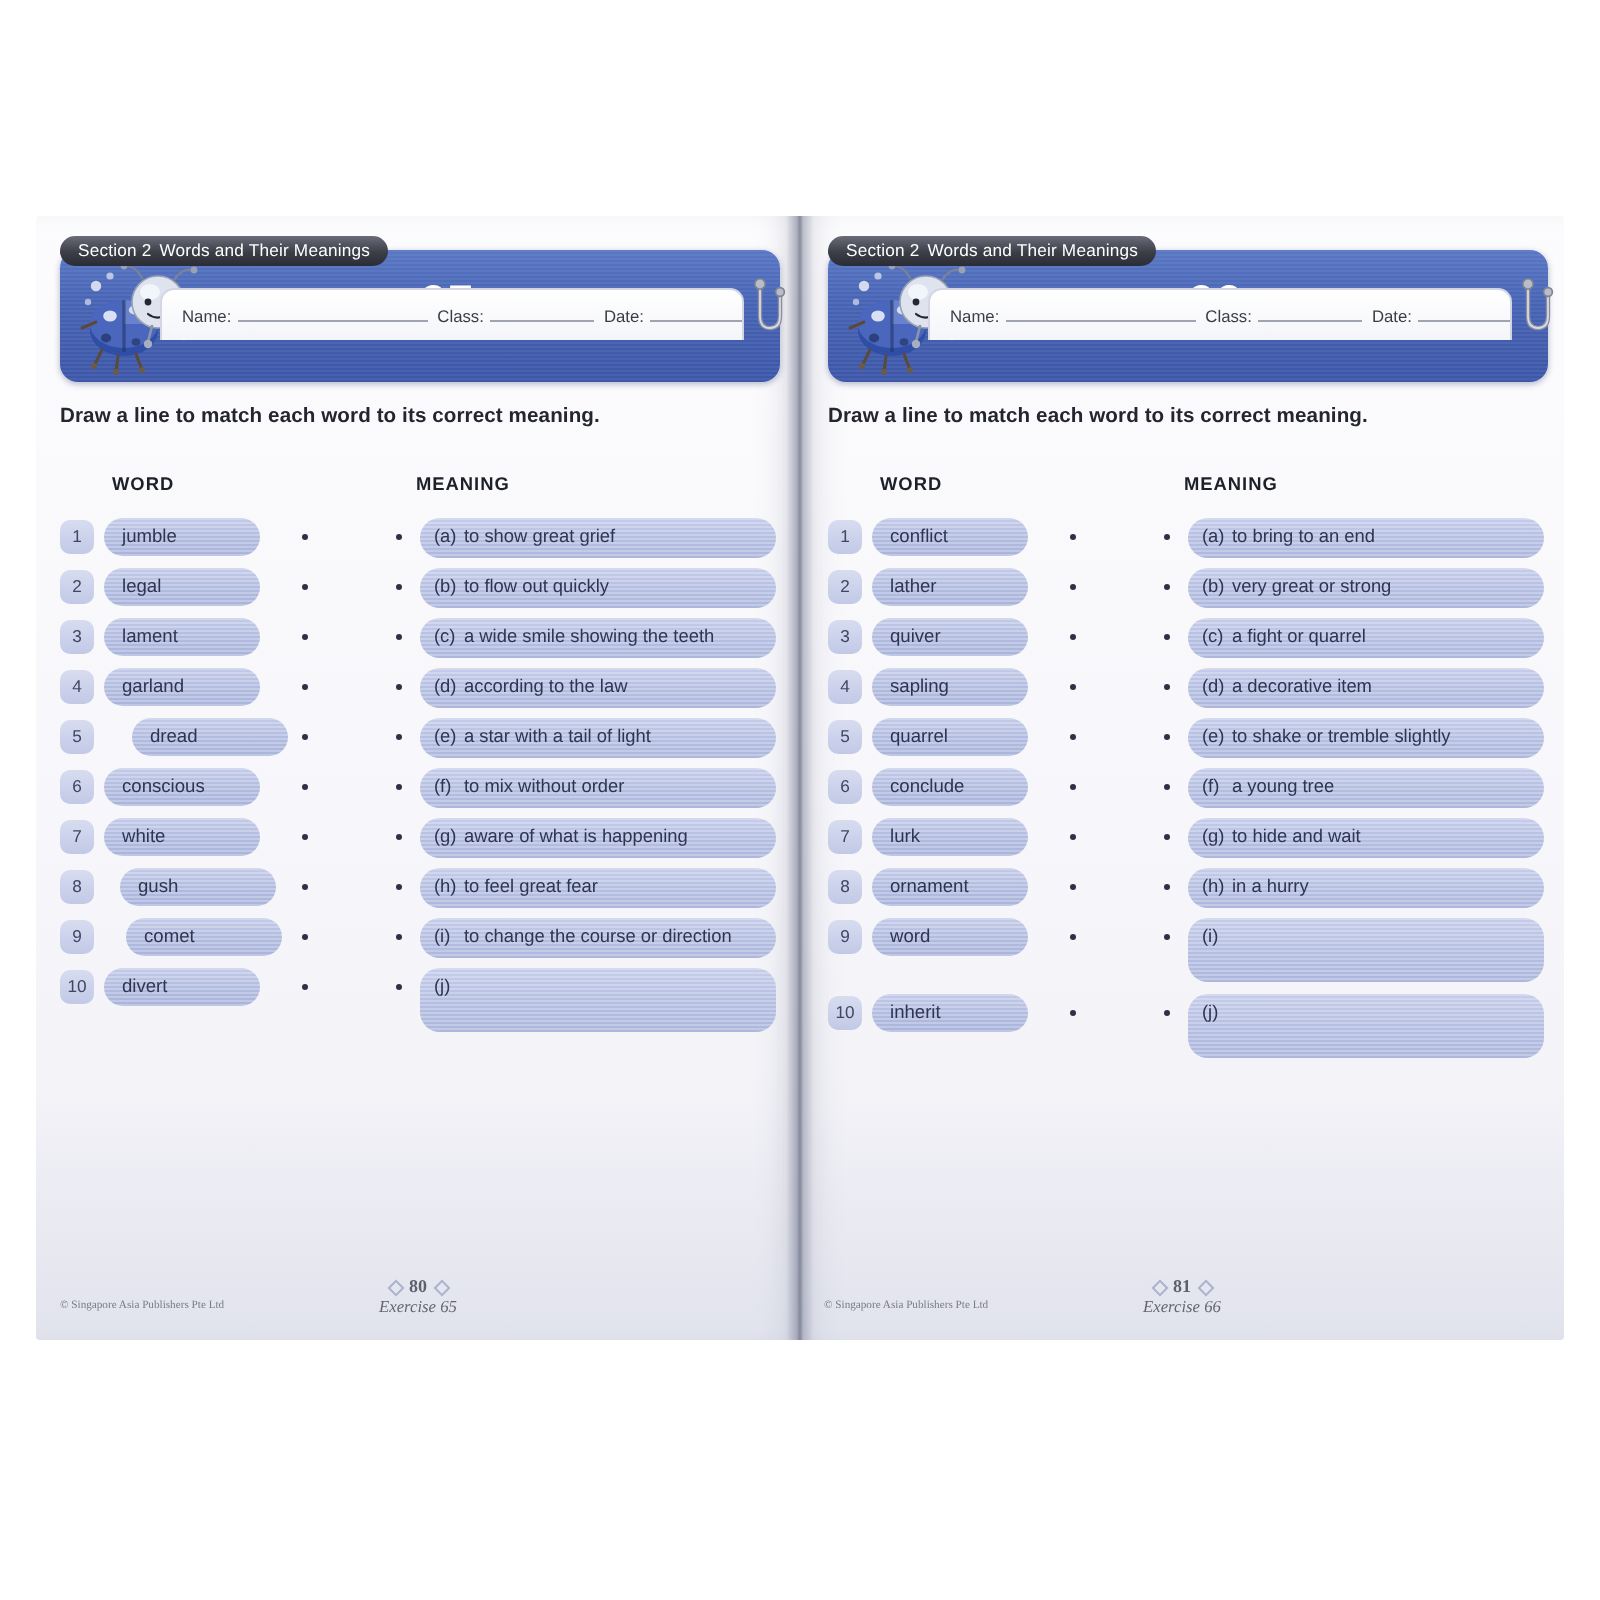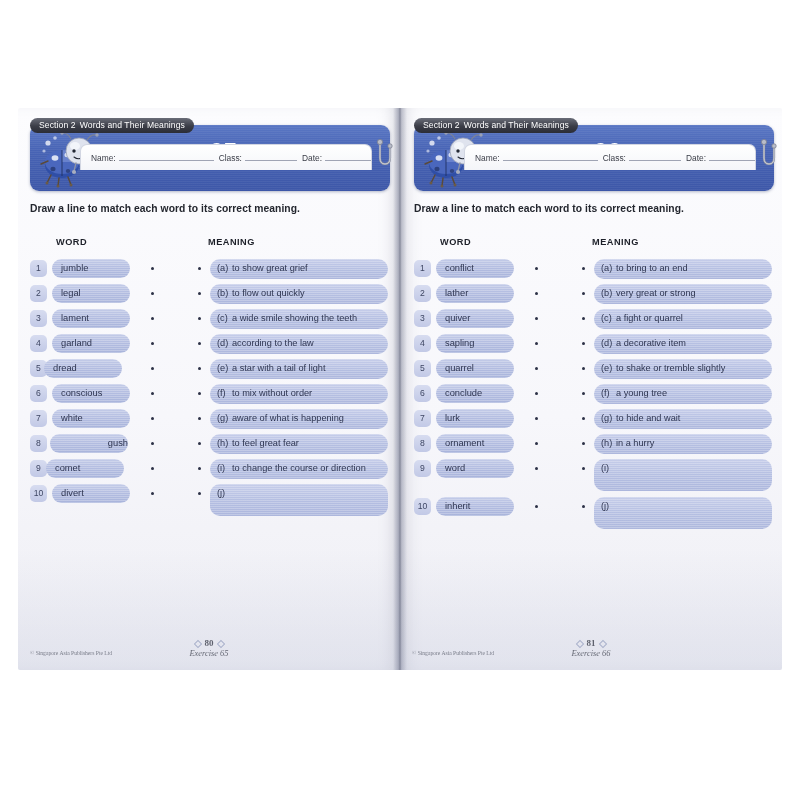--- a/index.html
+++ b/index.html
@@ -451,21 +451,21 @@
             <div class="word-pill" style="left: 34px;">garland</div>
             <div class="dot dot-left" style="left: 133px;"></div>
             <div class="dot dot-right" style="left: 180px;"></div>
             <div class="meaning-pill" style="left: 192px;">
               <span class="m-letter">(d)</span>
               <span class="m-text">according to the law</span>
             </div>
           </div>
           <div class="row" style="height: 22px;">
             <div class="num-badge" style="left: 12px;">5</div>
-            <div class="word-pill" style="left: 26px;">dread</div>
+            <div class="word-pill" style="left: 48px;">dread</div>
             <div class="dot dot-left" style="left: 133px;"></div>
             <div class="dot dot-right" style="left: 180px;"></div>
             <div class="meaning-pill" style="left: 192px;">
               <span class="m-letter">(e)</span>
               <span class="m-text">a star with a tail of light</span>
             </div>
           </div>
           <div class="row" style="height: 22px;">
             <div class="num-badge" style="left: 12px;">6</div>
             <div class="word-pill" style="left: 34px;">conscious</div>
@@ -481,31 +481,31 @@
             <div class="word-pill" style="left: 34px;">white</div>
             <div class="dot dot-left" style="left: 133px;"></div>
             <div class="dot dot-right" style="left: 180px;"></div>
             <div class="meaning-pill" style="left: 192px;">
               <span class="m-letter">(g)</span>
               <span class="m-text">aware of what is happening</span>
             </div>
           </div>
           <div class="row" style="height: 22px;">
             <div class="num-badge" style="left: 12px;">8</div>
-            <div class="word-pill" style="left: 32px; text-align: right;">gush</div>
+            <div class="word-pill" style="left: 42px;">gush</div>
             <div class="dot dot-left" style="left: 133px;"></div>
             <div class="dot dot-right" style="left: 180px;"></div>
             <div class="meaning-pill" style="left: 192px;">
               <span class="m-letter">(h)</span>
               <span class="m-text">to feel great fear</span>
             </div>
           </div>
           <div class="row" style="height: 22px;">
             <div class="num-badge" style="left: 12px;">9</div>
-            <div class="word-pill" style="left: 28px;">comet</div>
+            <div class="word-pill" style="left: 45px;">comet</div>
             <div class="dot dot-left" style="left: 133px;"></div>
             <div class="dot dot-right" style="left: 180px;"></div>
             <div class="meaning-pill" style="left: 192px;">
               <span class="m-letter">(i)</span>
               <span class="m-text">to change the course or direction</span>
             </div>
           </div>
           <div class="row" style="height: 35px;">
             <div class="num-badge" style="left: 12px;">10</div>
             <div class="word-pill" style="left: 34px;">divert</div>

